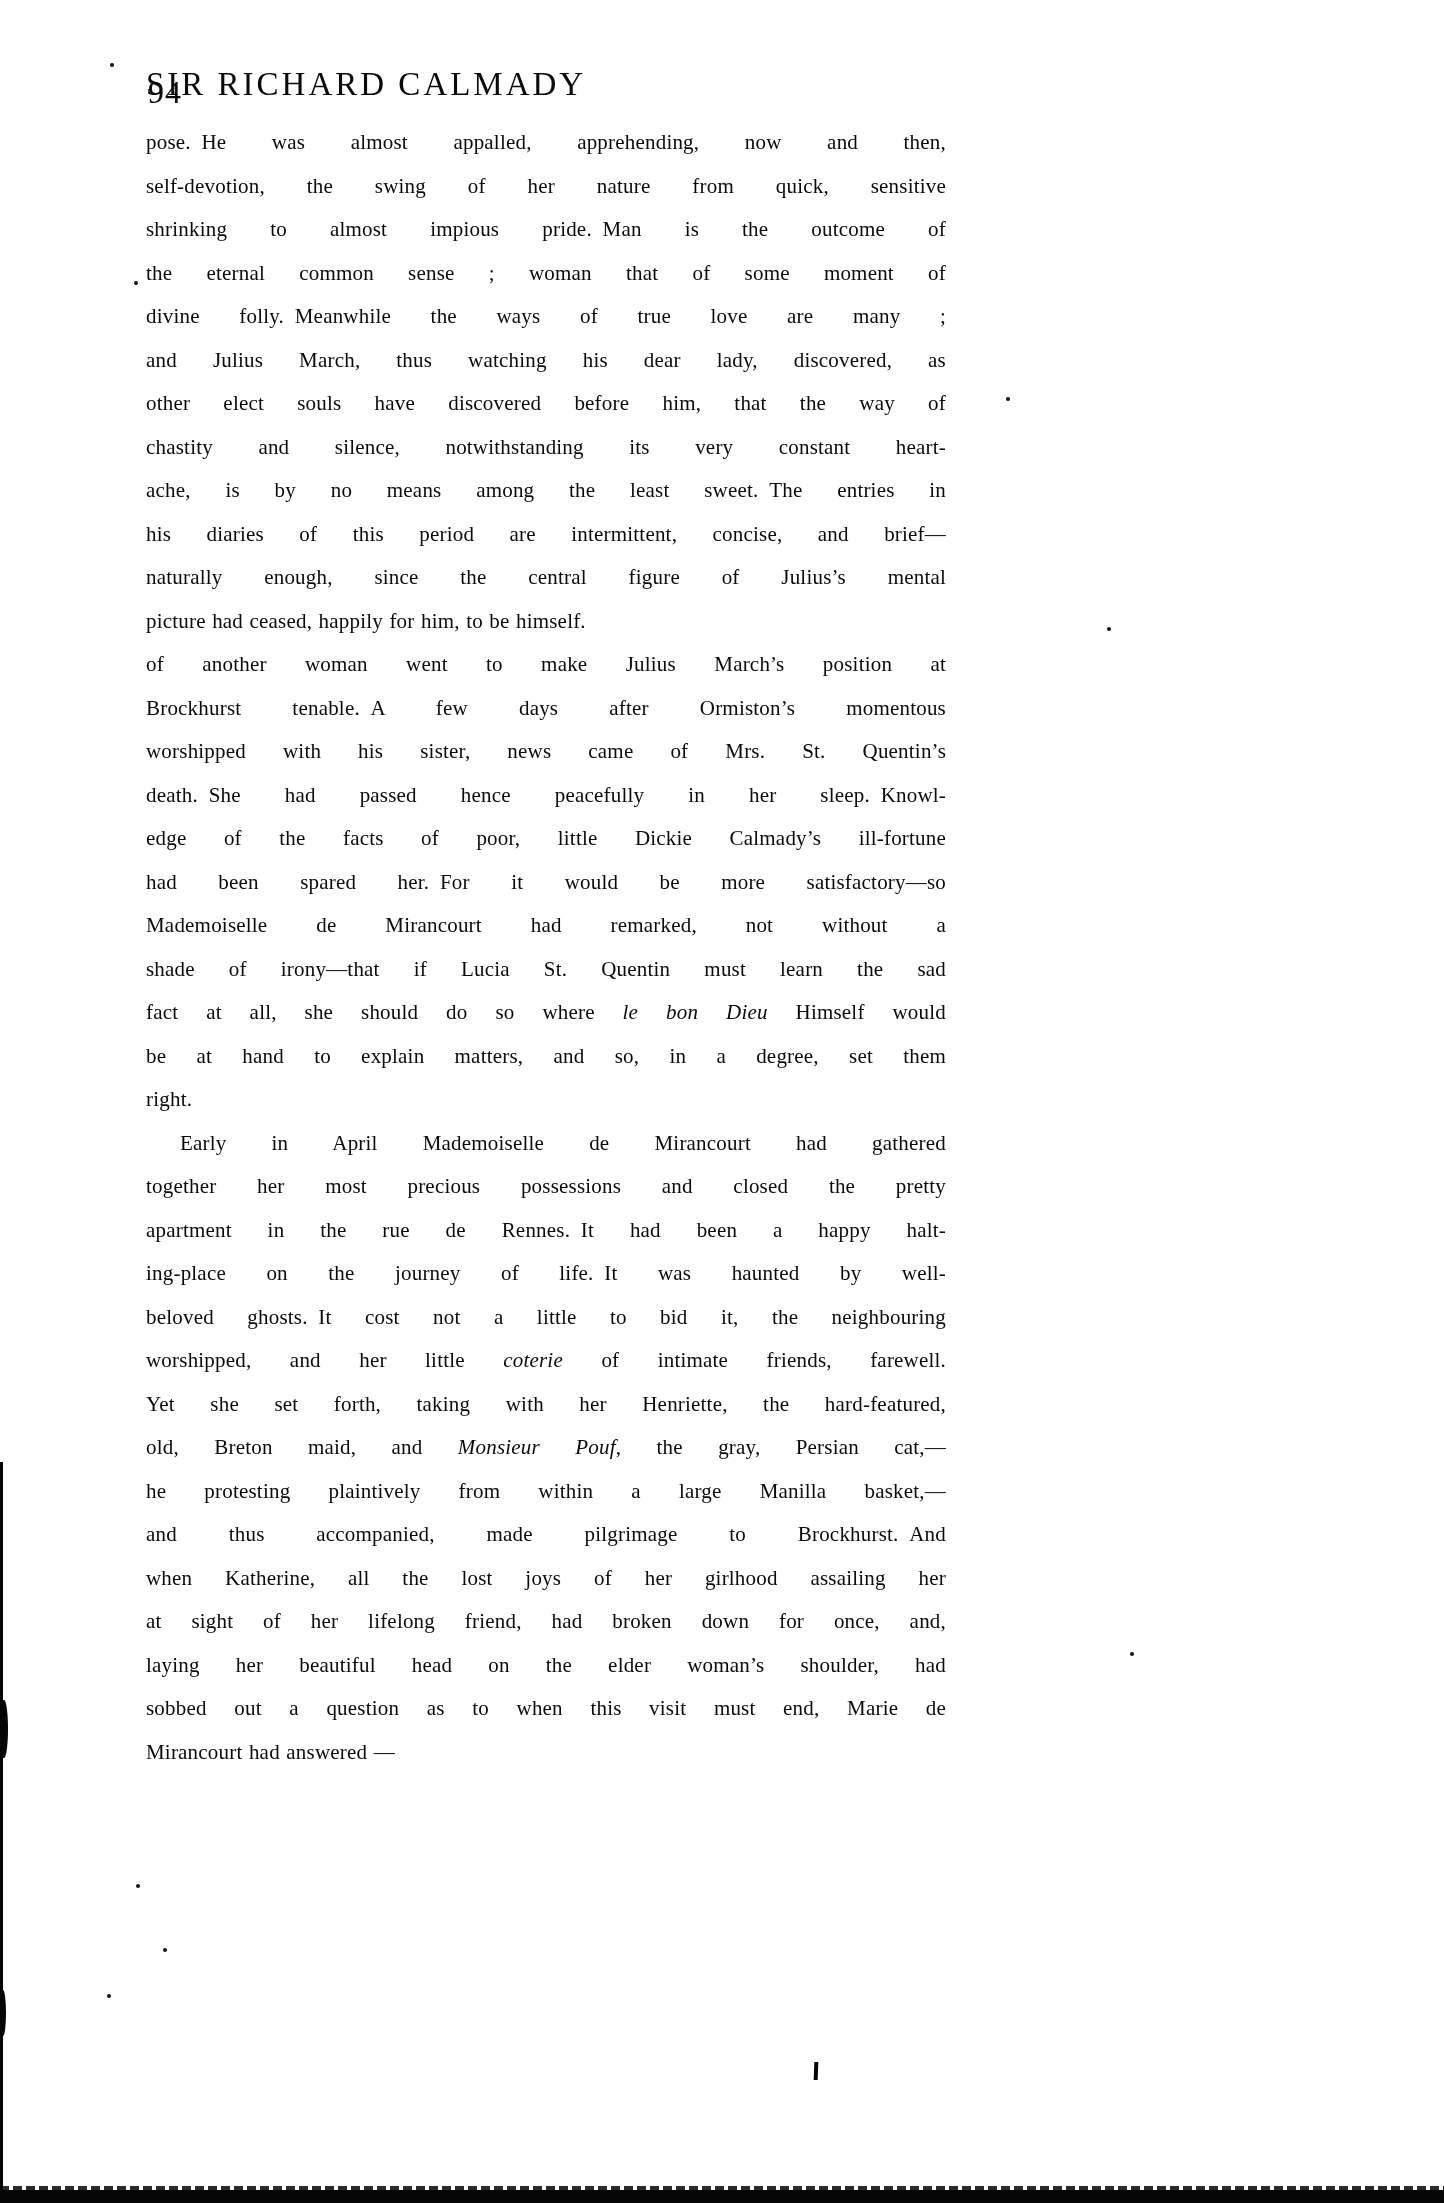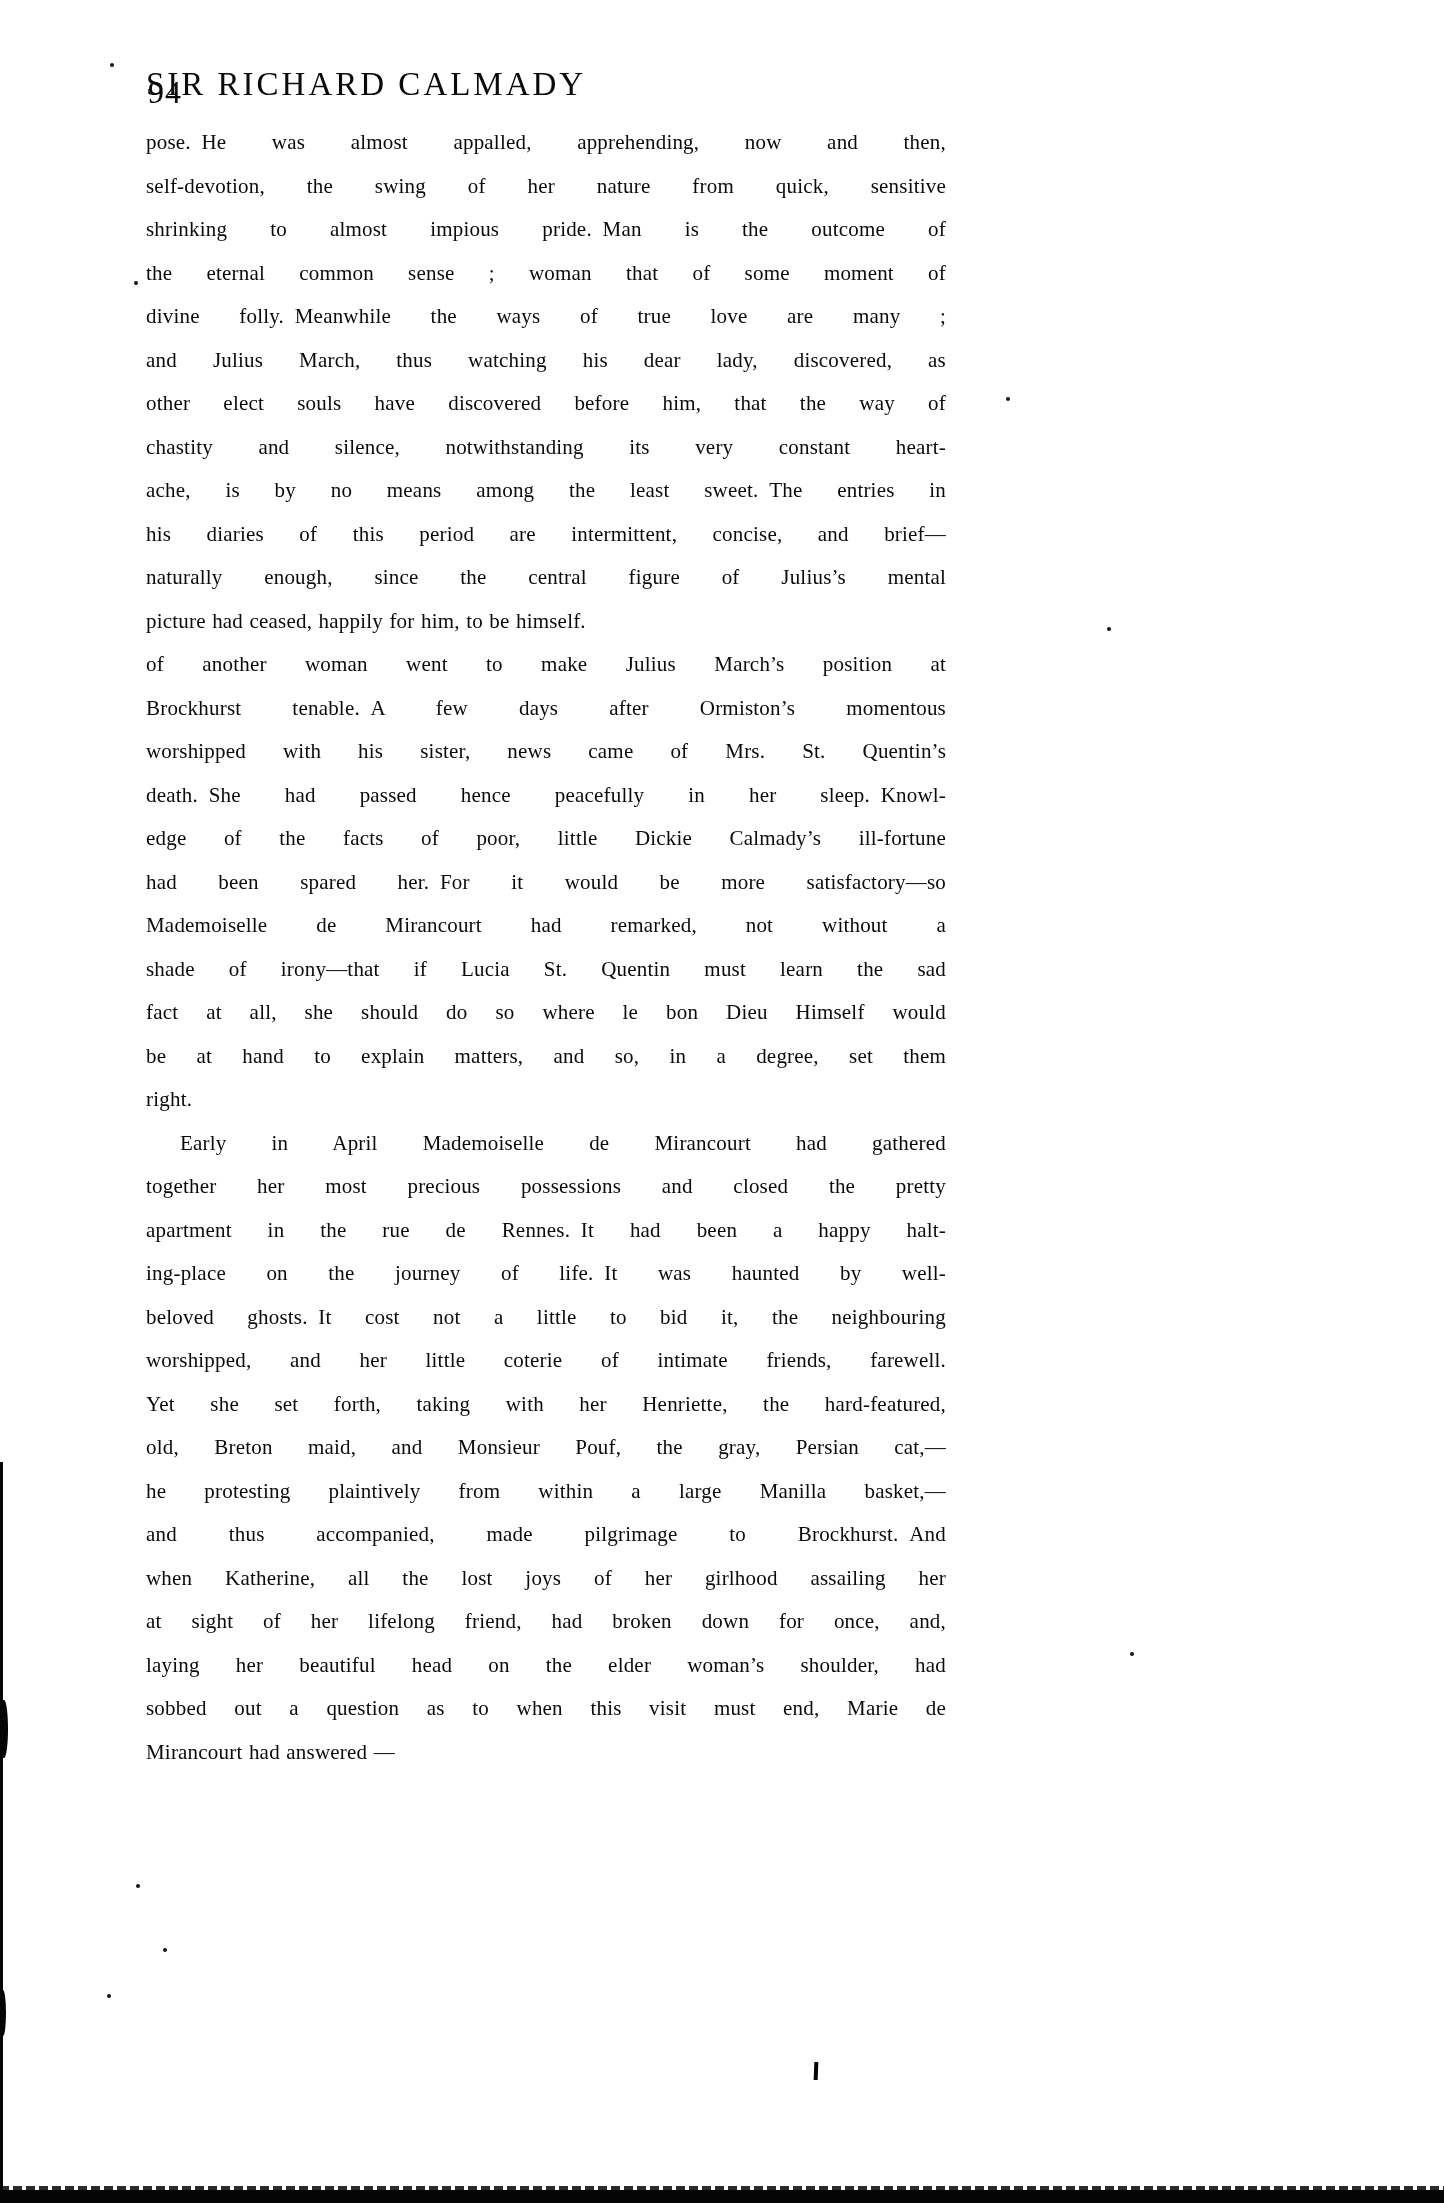--- a/index.html
+++ b/index.html
@@ -51,21 +51,21 @@
     letter-spacing: 0.2px;
     word-spacing: 1px;
     white-space: normal;
   }
   .line.last {
     text-align-last: left;
   }
   .line.indent {
     text-indent: 34px;
   }
-  .it { }
+  .it { font-style: italic; }
 
   
   .bottom-bar {
     position: absolute;
     left: 0;
     bottom: 0;
     width: 100%;
     height: 13px;
     background: #050505;
   }

